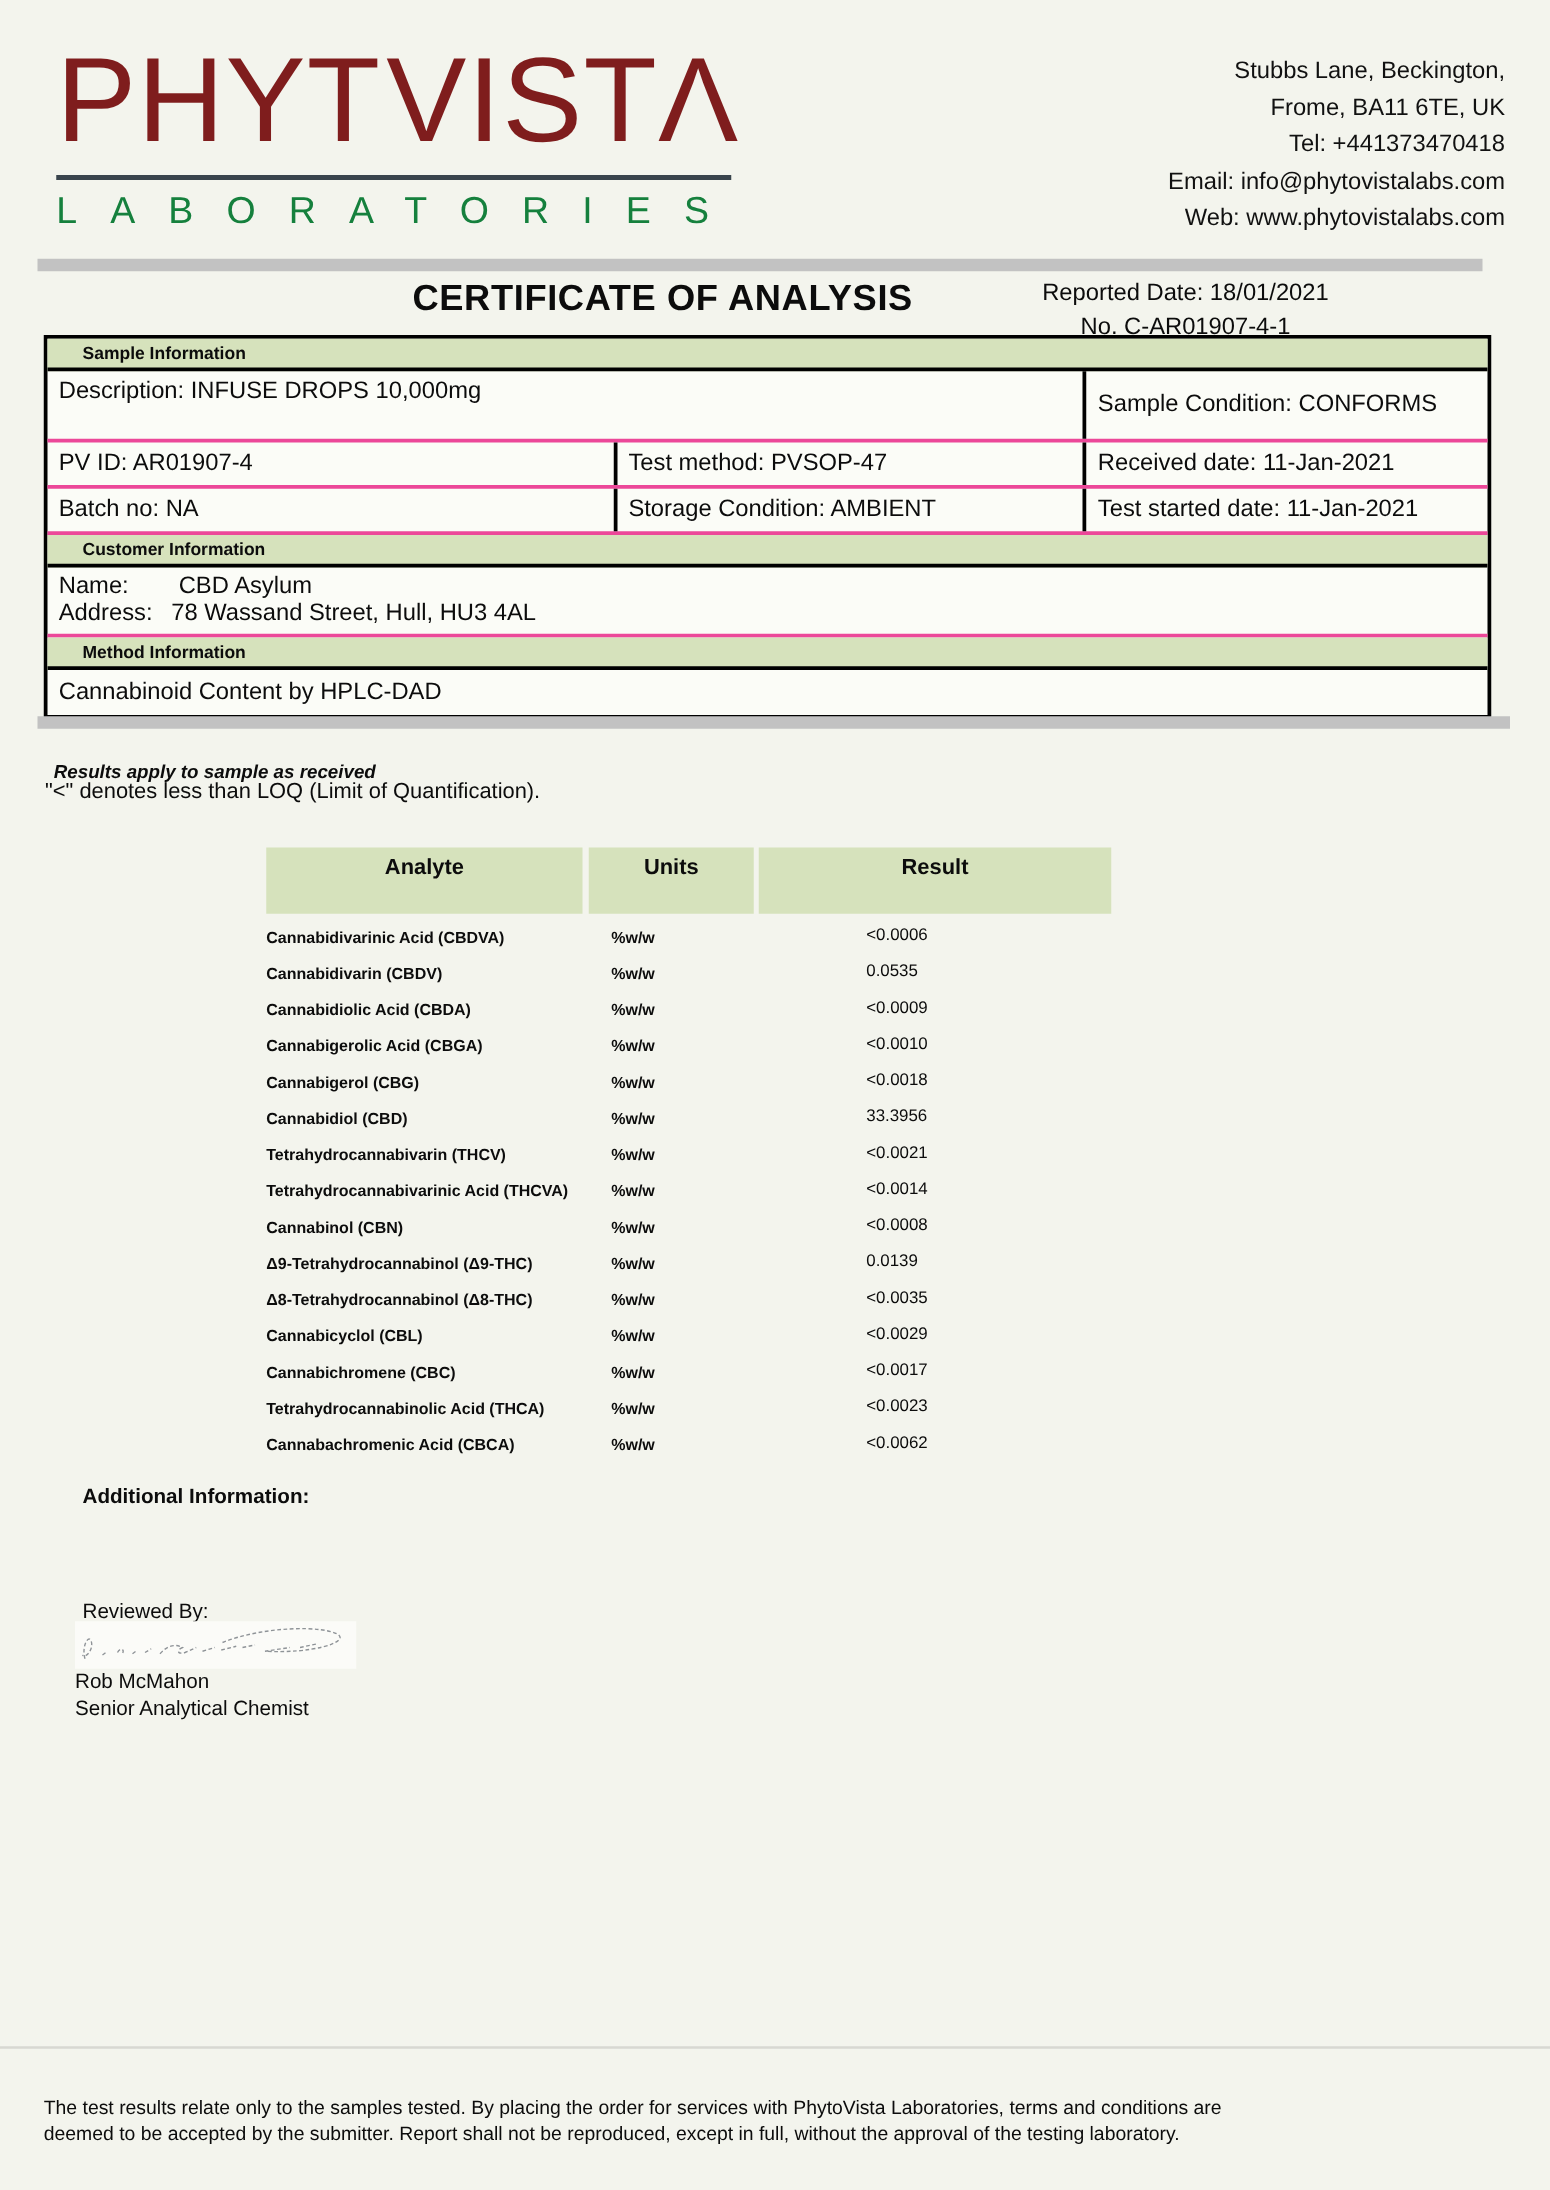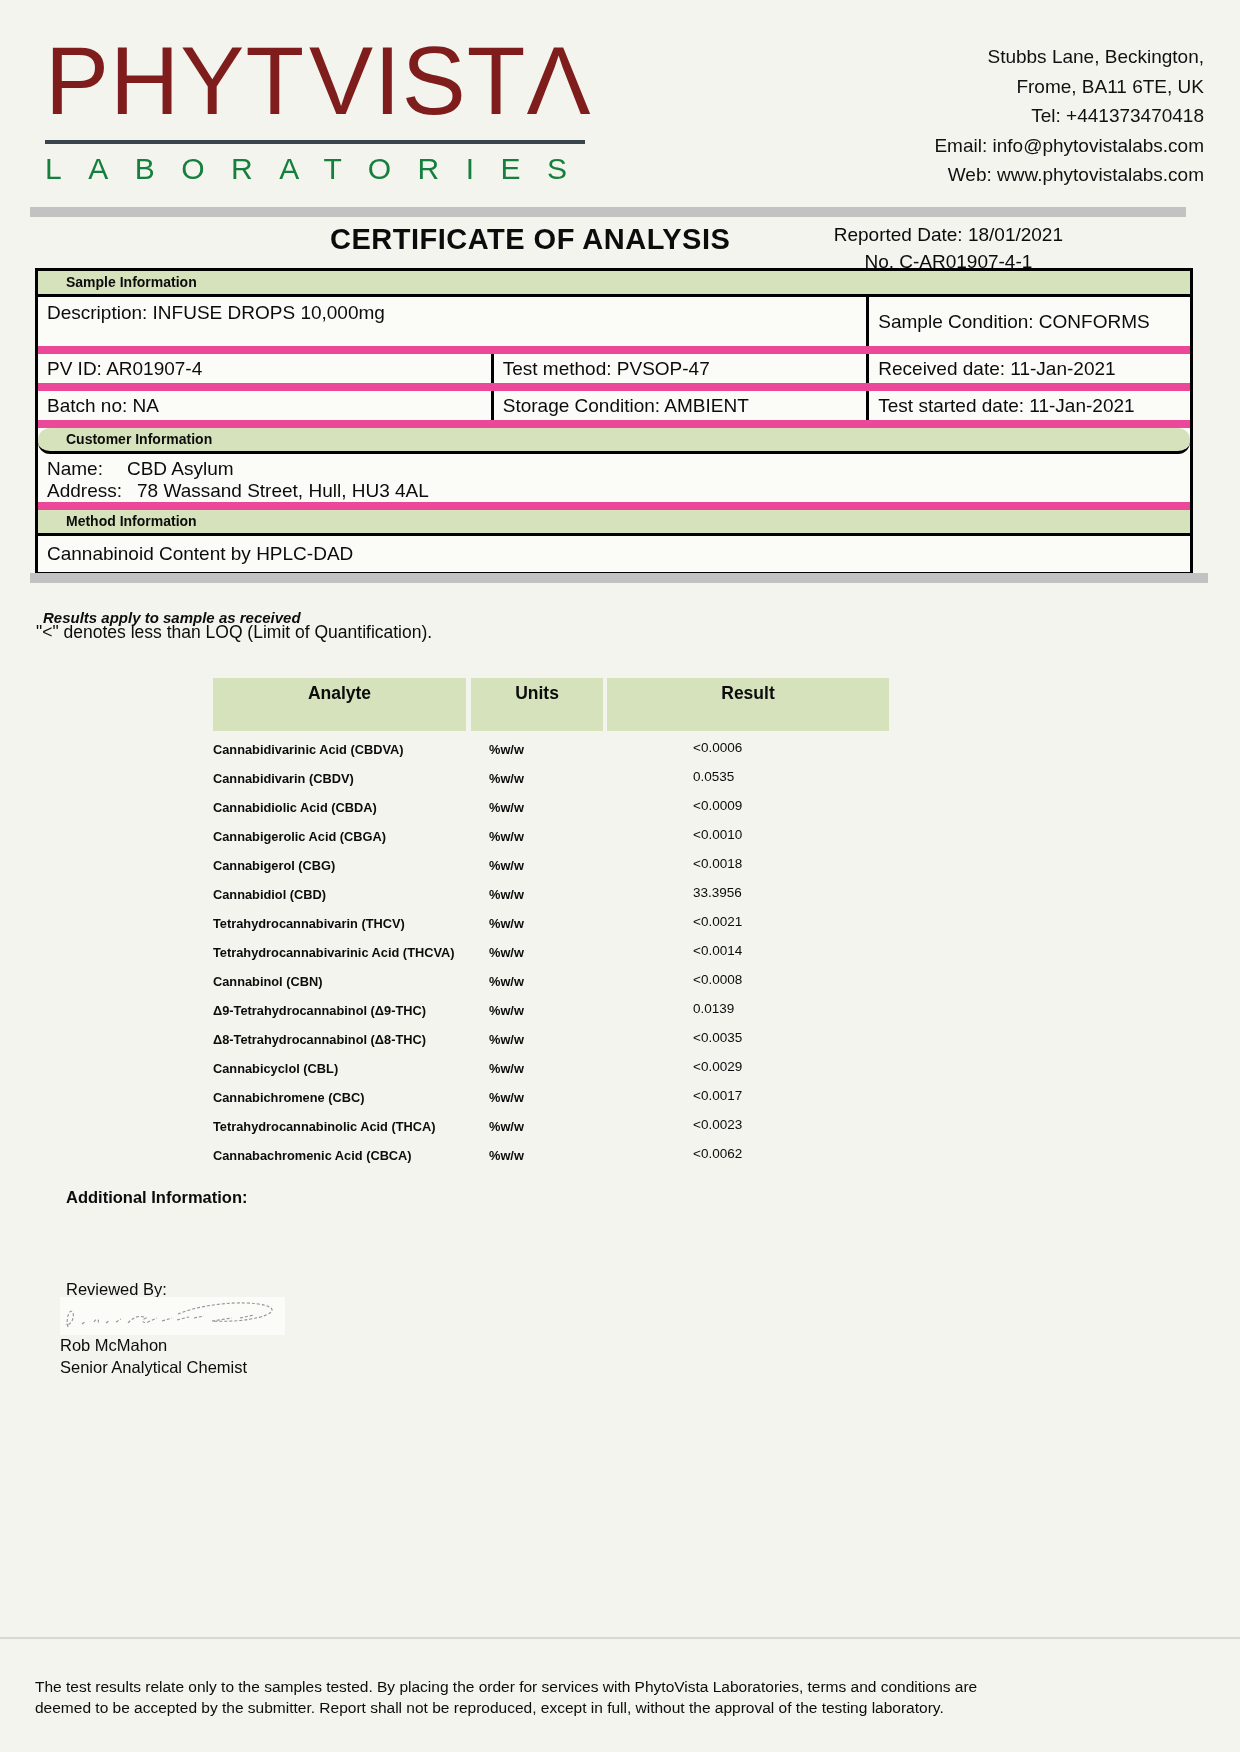--- a/index.html
+++ b/index.html
@@ -51,35 +51,35 @@
 
   
   .info-table {
     position: absolute; top: 268px; left: 35px; width: 1158px;
     border: 3px solid #000; background: #fbfcf7;
   }
   .sec-header {
     background: #d6e2bc; border-bottom: 3px solid #000;
     font-size: 14px; font-weight: 700; padding: 1px 0 2px 28px; line-height: 20px;
   }
-  .row { display: flex; border-bottom: 8px solid #ec4899; }
+  .row { display: flex; border-bottom: 3px solid #ec4899; }
   .row:last-child { border-bottom: none; }
   .cell { font-size: 19px; padding-left: 9px; display: flex; align-items: center; }
   .bl { border-left: 3px solid #000; }
   .desc-row { height: 57px; }
   .desc-cell { width: 71.9%; align-items: flex-start; padding-top: 5px; }
   .cond-cell { width: 28.1%; }
   .triple-row { height: 37px; }
   .c1 { width: 39.3%; }
   .c2 { width: 32.6%; }
   .c3 { width: 28.1%; }
   .cust-row { height: 56px; }
   .cust-cell { width: 100%; flex-direction: column; align-items: flex-start; justify-content: space-between; padding: 4px 0 6px 9px; }
   .cust-line { display: flex; }
-  .lbl-name { margin-right: 24px; }
+  .lbl-name { margin-right: 40px; }
   .lbl-addr { margin-right: 15px; }
   .method-row { height: 36px; }
   .method-cell { width: 100%; }
 
   
   .note-italic {
     position: absolute; top: 594px; left: 43px;
     font-size: 15px; font-weight: 700; font-style: italic; margin-top: 15px;
   }
   .note-loq {
@@ -170,21 +170,21 @@
       <div class="cell c2 bl">Test method: PVSOP-47</div>
       <div class="cell c3 bl">Received date: 11-Jan-2021</div>
     </div>
 
     <div class="row triple-row">
       <div class="cell c1">Batch no: NA</div>
       <div class="cell c2 bl">Storage Condition: AMBIENT</div>
       <div class="cell c3 bl">Test started date: 11-Jan-2021</div>
     </div>
 
-    <div class="sec-header" style="border-top:none;border-radius:12px;">Customer Information</div>
+    <div class="sec-header" style="border-top:none;">Customer Information</div>
 
     <div class="row cust-row">
       <div class="cell cust-cell">
         <div class="cust-line">
           <span class="lbl-name">Name:</span>
           <span>CBD Asylum</span>
         </div>
         <div class="cust-line">
           <span class="lbl-addr">Address:</span>
           <span>78 Wassand Street, Hull, HU3 4AL</span>

